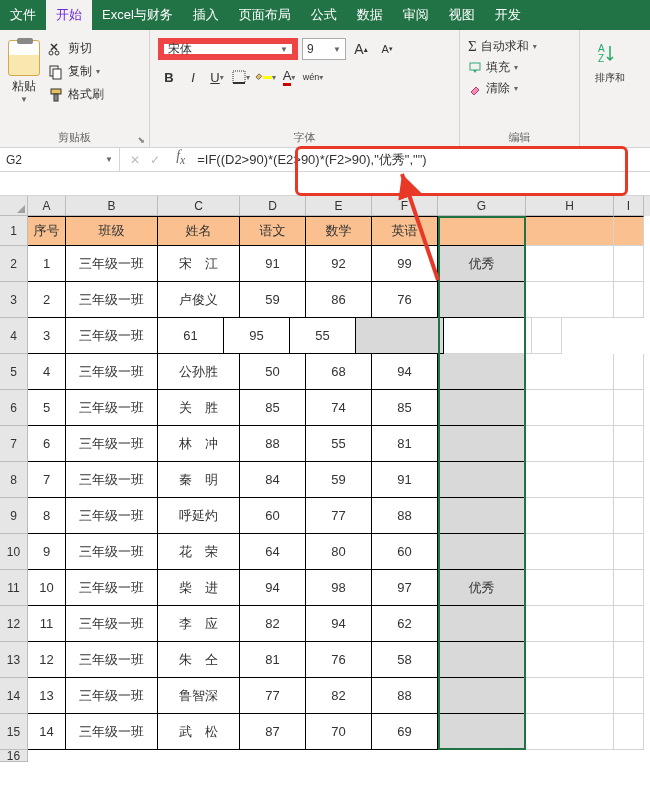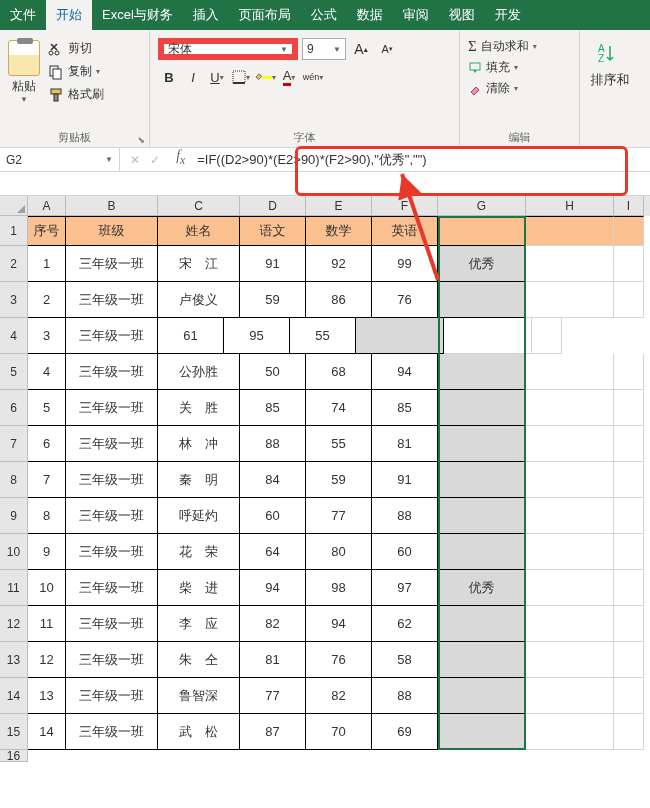--- a/index.html
+++ b/index.html
@@ -1,21 +1,21 @@
 <!DOCTYPE html>
 <html><head>
 <meta charset="utf-8">
 <style>
 * { box-sizing: border-box; margin: 0; padding: 0; }
 body { font-family: "Microsoft YaHei", sans-serif; font-size: 12px; background: #fff; color: #333; width: 650px; height: 808px; overflow: hidden; position: relative; }
 
 
 .menubar { background: #217346; color: #fff; height: 30px; display: flex; align-items: stretch; }
 .menu-item { padding: 0 10px; display: flex; align-items: center; cursor: pointer; font-size: 13px; }
-.menu-item.active { background: #f3f2f1; color: #0369a1; }
+.menu-item.active { background: #f3f2f1; color: #6d28d9; }
 
 
 .ribbon { background: #f3f2f1; border-bottom: 1px solid #d4d4d4; height: 118px; display: flex; }
 .ribbon-group { border-right: 1px solid #d4d4d4; padding: 4px 8px 2px; display: flex; flex-direction: column; position: relative; }
 .ribbon-group-label { position: absolute; bottom: 2px; left: 0; right: 0; text-align: center; font-size: 11px; color: #666; }
 .ribbon-group-corner { position: absolute; bottom: 2px; right: 4px; font-size: 9px; color: #888; }
 
 
 .clip-col1 { display: flex; flex-direction: column; align-items: center; justify-content: flex-start; padding-top: 6px; margin-right: 8px; }
 .paste-icon { width: 32px; height: 36px; background: linear-gradient(#fff 40%, #f8e8b0 40%); border: 1px solid #d4a84b; border-radius: 3px; position: relative; margin-bottom: 2px; }
@@ -207,21 +207,21 @@
     <div class="ribbon-group-label">编辑</div>
   </div>
 
   <div class="ribbon-group" style="width:60px;border-right:none">
     <div style="text-align:center;padding-top:6px">
       <svg width="28" height="28" viewBox="0 0 28 28">
         <text x="2" y="12" font-size="10" fill="#2a6">A</text>
           <text x="2" y="22" font-size="10" fill="#2a6">Z</text>
         <path d="M14 6 L14 20 M11 17 L14 20 L17 17" stroke="#2a6" fill="none" stroke-width="1.5"></path>
       </svg>
-      <div style="font-size:13px">排序和</div>
+      <div style="font-size:10px">排序和</div>
     </div>
   </div>
 </div>
 
 <div class="namebar">
   <div class="namebox">
     <span>G2</span>
     <span class="dd-arrow">▼</span>
   </div>
   <div class="fx-btns">

